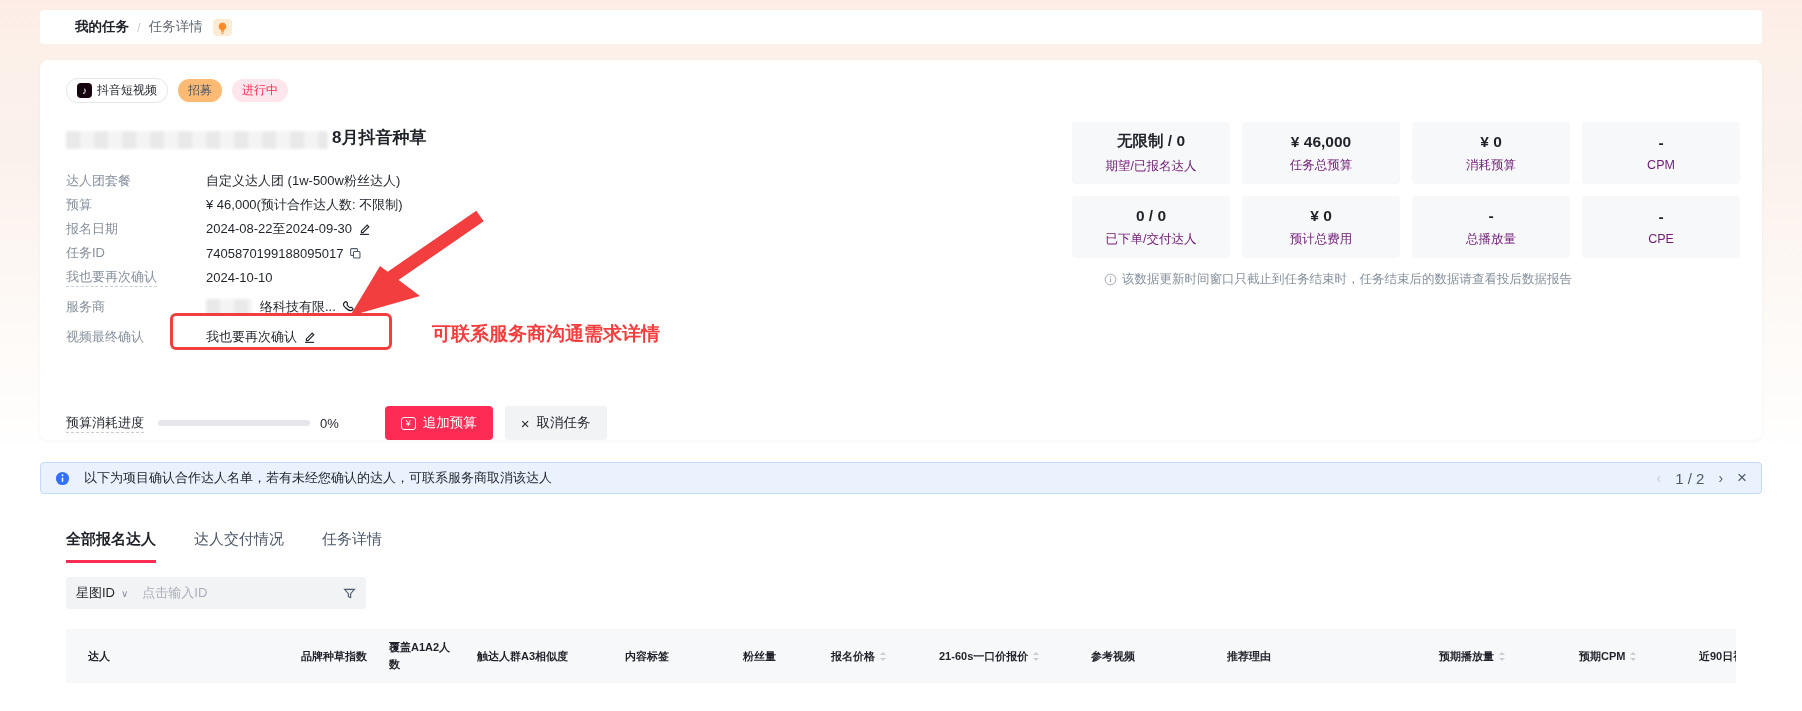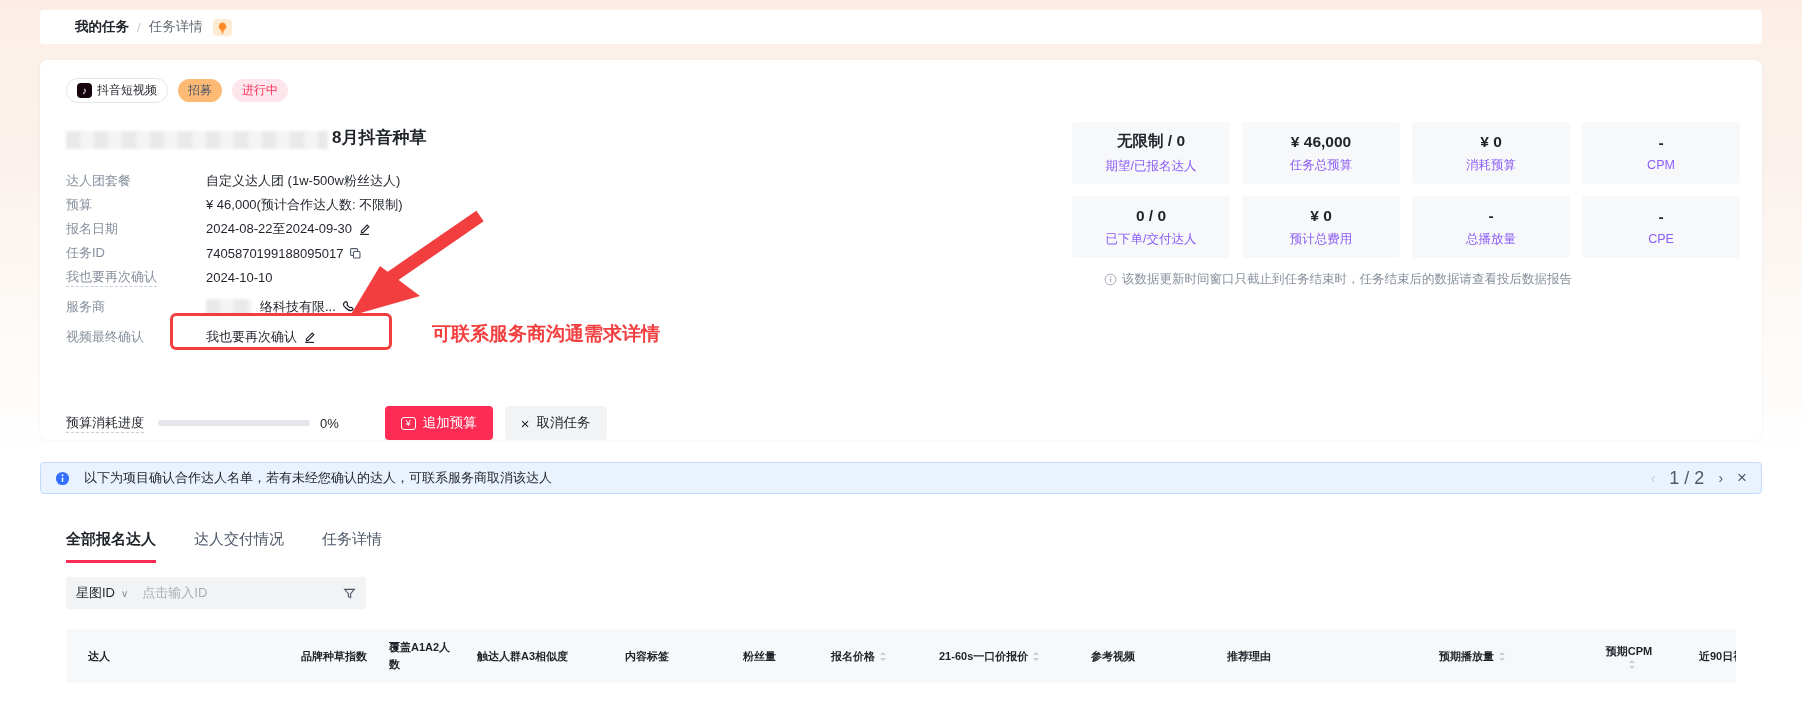--- a/index.html
+++ b/index.html
@@ -49,21 +49,21 @@
     border:3px solid #f23e3e; border-radius:6px; pointer-events:none; }
   .anno-arrow { position:absolute; left:300px; top:150px; width:150px; height:116px; pointer-events:none; }
   .anno-text { position:absolute; left:392px; top:261px; font-size:19px; font-weight:600; color:#f23e3e; }
 
   
   .stats { position:absolute; top:62px; right:10px; width:680px; }
   .stats-grid { display:grid; grid-template-columns:repeat(4,158px); gap:12px; }
   .stat-box { background:#f7f8fa; border-radius:4px; height:62px; display:flex; flex-direction:column;
     align-items:center; justify-content:center; gap:6px; }
   .stat-v { font-size:15.5px; font-weight:bold; }
-  .stat-l { font-size:12.5px; color:#8b5cf6; }
+  .stat-l { font-size:12.5px; color:#701a75; }
   .stats-note { margin-top:13px; font-size:12.5px; color:#86909c; display:flex; align-items:center; gap:5px; padding-left:32px; }
 
   
   .progress-row { position:absolute; left:26px; top:346px; display:flex; align-items:center; font-size:13px; }
   .prog-label span { border-bottom:1px dashed #c9cdd4; padding-bottom:2px; color:#1f2329; }
   .prog-track { width:152px; height:6px; border-radius:3px; background:#e5e6eb; margin:0 10px 0 14px; overflow:hidden; }
   .prog-fill { height:100%; background:#fe2c55; }
   .btn { height:34px; border-radius:4px; display:inline-flex; align-items:center; gap:7px;
     padding:0 16px; font-size:13.5px; cursor:pointer; border:none; }
   .btn-primary { background:#fe2c55; color:#fff; margin-left:46px; }
@@ -72,21 +72,21 @@
   .btn-gray { background:#f2f3f5; color:#1f2329; margin-left:12px; }
   .x-glyph { font-size:15px; line-height:1; }
 
   
   .info-bar { margin-top:22px; background:#eaf2fe; border:1px solid #c4dafc; border-radius:4px;
     height:32px; display:flex; align-items:center; padding:0 14px; font-size:13px; }
   .info-bar .txt { margin-left:14px; color:#1f2329; }
   .info-right { margin-left:auto; display:flex; align-items:center; gap:14px; color:#4e5969; }
   .pg-prev { color:#c9cdd4; font-size:14px; cursor:default; }
   .pg-next { font-size:14px; cursor:pointer; }
-  .pg-num { font-size:18px; }
+  .pg-num { font-size:15px; }
   .pg-close { font-size:17px; cursor:pointer; }
 
   
   .table-card { margin-top:16px; background:#fff; border-radius:8px; padding:20px 26px; height:240px; }
   .tabs { display:flex; gap:38px; font-size:15px; }
   .tab { color:#4e5969; cursor:pointer; padding-bottom:11px; }
   .tab.active { color:#1f2329; font-weight:bold; border-bottom:3px solid #fe2c55; }
   .filter-row { margin-top:14px; }
   .filter-group { width:300px; height:32px; background:#f2f3f5; border-radius:3px;
     display:flex; align-items:center; padding:0 10px; font-size:13px; }
@@ -99,21 +99,21 @@
   .thead { margin-top:20px; background:#f7f8fa; height:54px; display:flex; align-items:center;
     font-size:11px; font-weight:600; overflow:hidden; white-space:nowrap; }
   .th { flex:none; padding:0 10px; display:flex; align-items:center; line-height:17px; }
   .th .wrap { white-space:normal; }
   .sort { display:inline-flex; flex-direction:column; margin-left:5px; flex:none; }
   .sort i { display:block; width:0; height:0; border:3.5px solid transparent; }
   .sort .up { border-bottom-color:#c9cdd4; border-top-width:0; margin-bottom:3px; }
   .sort .dn { border-top-color:#c9cdd4; border-bottom-width:0; }
   .c1{width:225px; padding-left:22px;} .c2{width:88px;} .c3{width:88px;} .c4{width:148px;}
   .c5{width:118px;} .c6{width:88px;} .c7{width:108px;} .c8{width:152px;} .c9{width:136px;}
-  .c10{width:212px;} .c11{width:140px;} .c12{width:120px;flex-direction:column;} .c13{width:130px; overflow:hidden;}
+  .c10{width:212px;} .c11{width:140px;} .c12{width:120px;} .c13{width:130px; overflow:hidden;}
 </style>
 </head>
 <body>
 
 <div class="page">
 
   <div class="crumb-card">
     <span class="crumb-strong">我的任务</span>
     <span class="crumb-sep">/</span>
     <span class="crumb-cur">任务详情</span>

